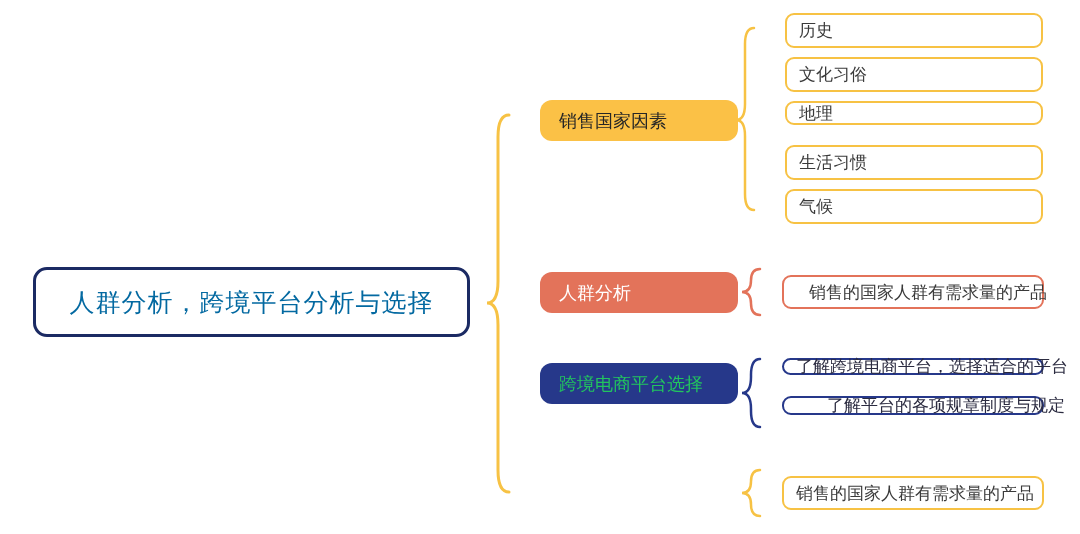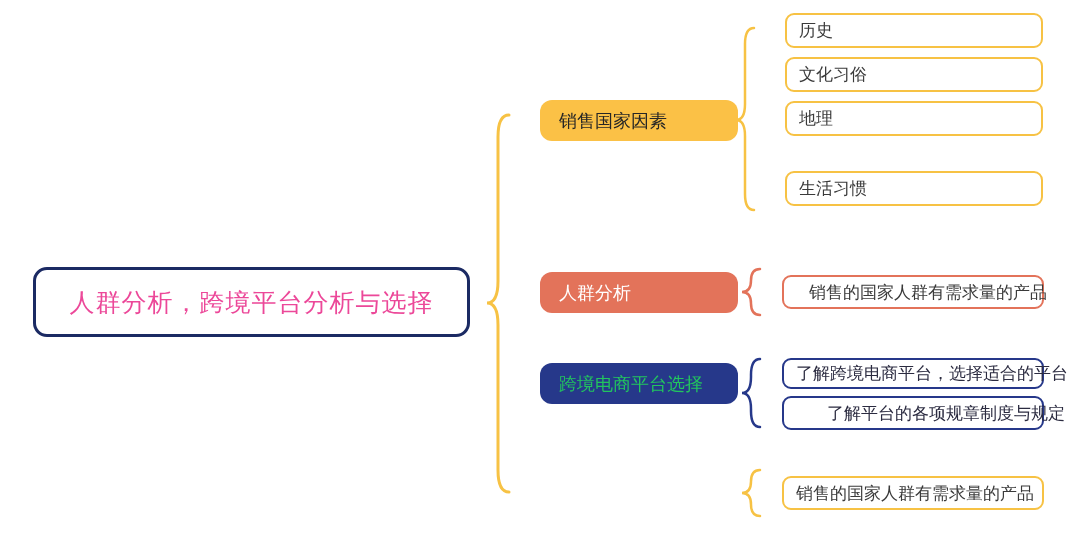--- a/index.html
+++ b/index.html
@@ -39,21 +39,21 @@
     border: 3px solid #1b २;
     border: 3px solid #1b2a63;
     border-radius: 14px;
     background: #ffffff;
     display: flex;
     align-items: center;
     justify-content: center;
   }
   .root-node .label {
     font-size: 25px;
-    color: #ec4899;
+    color: #0369a1;
     letter-spacing: 1px;
     white-space: nowrap;
     text-align: right;
   }
 
   
   .branch-node {
     position: absolute;
     left: 540px;
     width: 198px;
@@ -117,41 +117,44 @@
 
   <div class="branch-node branch-amber" style="top:100px;">
     <span class="label">销售国家因素</span>
   </div>
   <div class="leaf-node leaf-amber" style="left:785px; top:13px; width:258px; height:35px;">
     <span class="label">历史</span>
   </div>
   <div class="leaf-node leaf-amber" style="left:785px; top:57px; width:258px; height:35px;">
     <span class="label">文化习俗</span>
   </div>
-  <div class="leaf-node leaf-amber" style="left:785px; top:101px; width:258px; height:35px;">
+  <div class="leaf-node leaf-amber" style="left:785px; top:101px; width:258px; height:24px;">
     <span class="label">地理</span>
   </div>
-  <div class="leaf-node leaf-amber" style="left:785px; top:145px; width:258px; height:35px;margin-top:26px;">
+  <div class="leaf-node leaf-amber" style="left:785px; top:145px; width:258px; height:35px;">
     <span class="label">生活习惯</span>
+  </div>
+  <div class="leaf-node leaf-amber" style="left:785px; top:189px; width:258px; height:35px;">
+    <span class="label">气候</span>
   </div>
 
   <div class="branch-node branch-salmon" style="top:272px;">
     <span class="label">人群分析</span>
   </div>
   <div class="leaf-node leaf-salmon" style="left:782px; top:275px; width:262px; height:34px;">
     <span class="label">销售的国家人群有需求量的产品</span>
   </div>
 
   <div class="branch-node branch-navy" style="top:363px;">
     <span class="label">跨境电商平台选择</span>
   </div>
-  <div class="leaf-node leaf-navy" style="left:782px; top:358px; width:262px; height:31px;">
+  <div class="leaf-node leaf-navy" style="left:782px; top:358px; width:262px; height:17px;">
     <span class="label">了解跨境电商平台，选择适合的平台</span>
   </div>
-  <div class="leaf-node leaf-navy" style="left:782px; top:396px; width:262px; height:34px;padding-left:43px;">
+  <div class="leaf-node leaf-navy" style="left:782px; top:396px; width:262px; height:19px;padding-left:43px;">
     <span class="label">了解平台的各项规章制度与规定</span>
   </div>
 
   <div class="leaf-node leaf-amber" style="left:782px; top:476px; width:262px; height:34px;">
     <span class="label">销售的国家人群有需求量的产品</span>
   </div>
 
 </div>
 
 </body></html>

